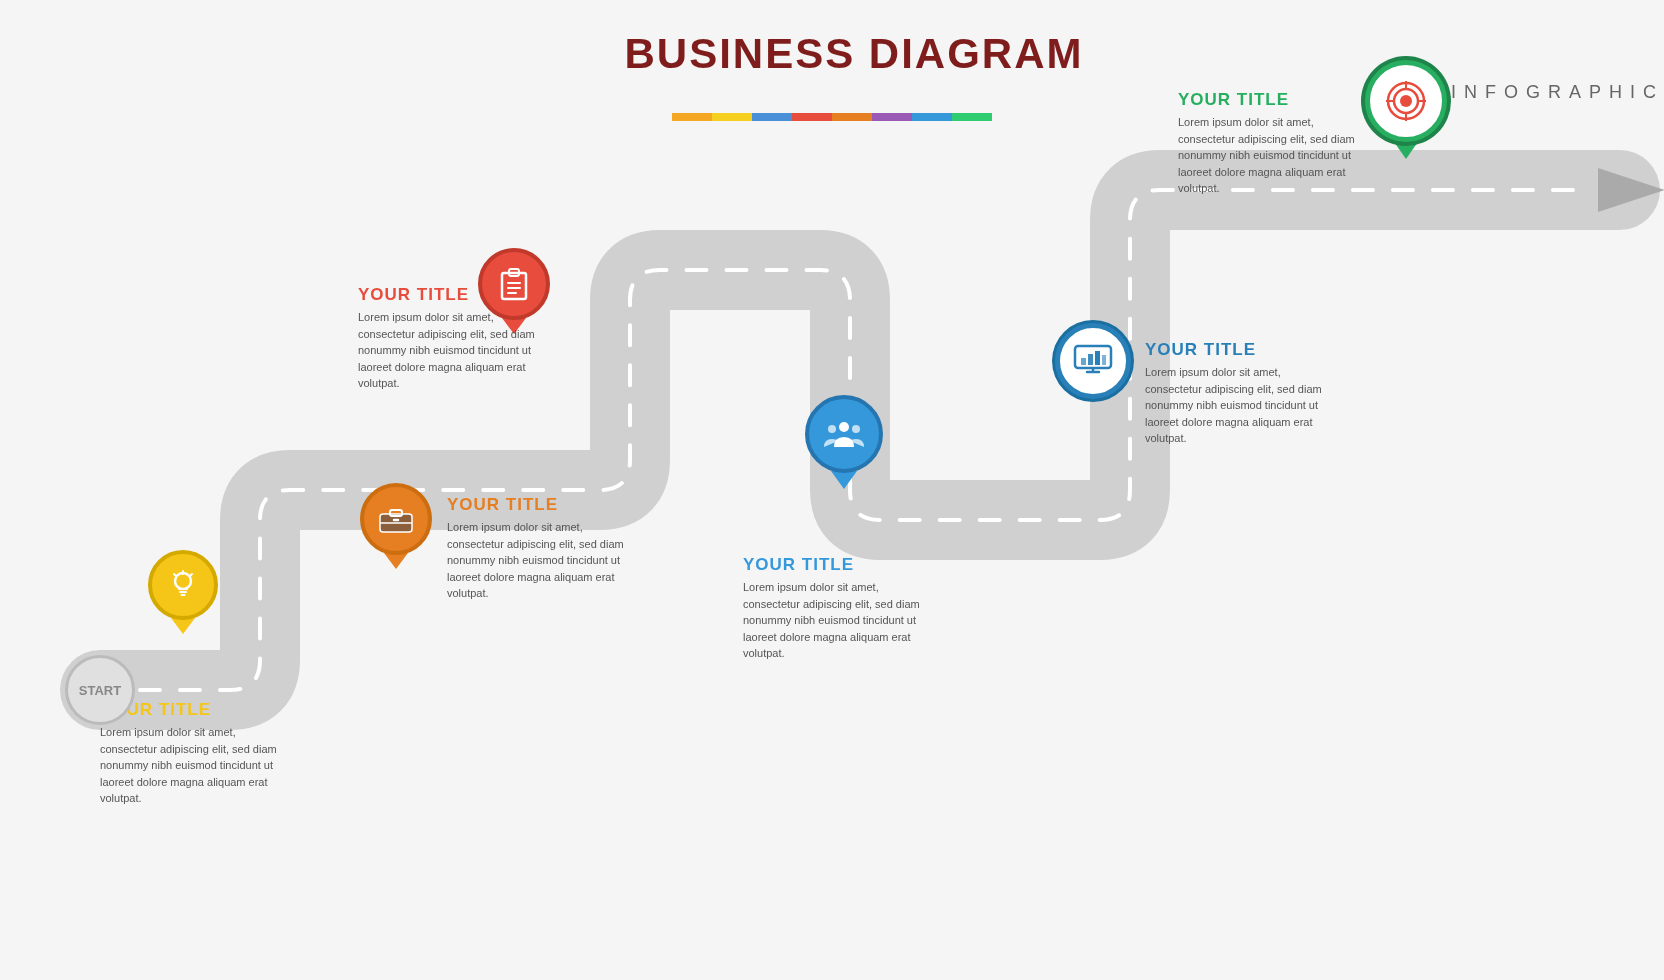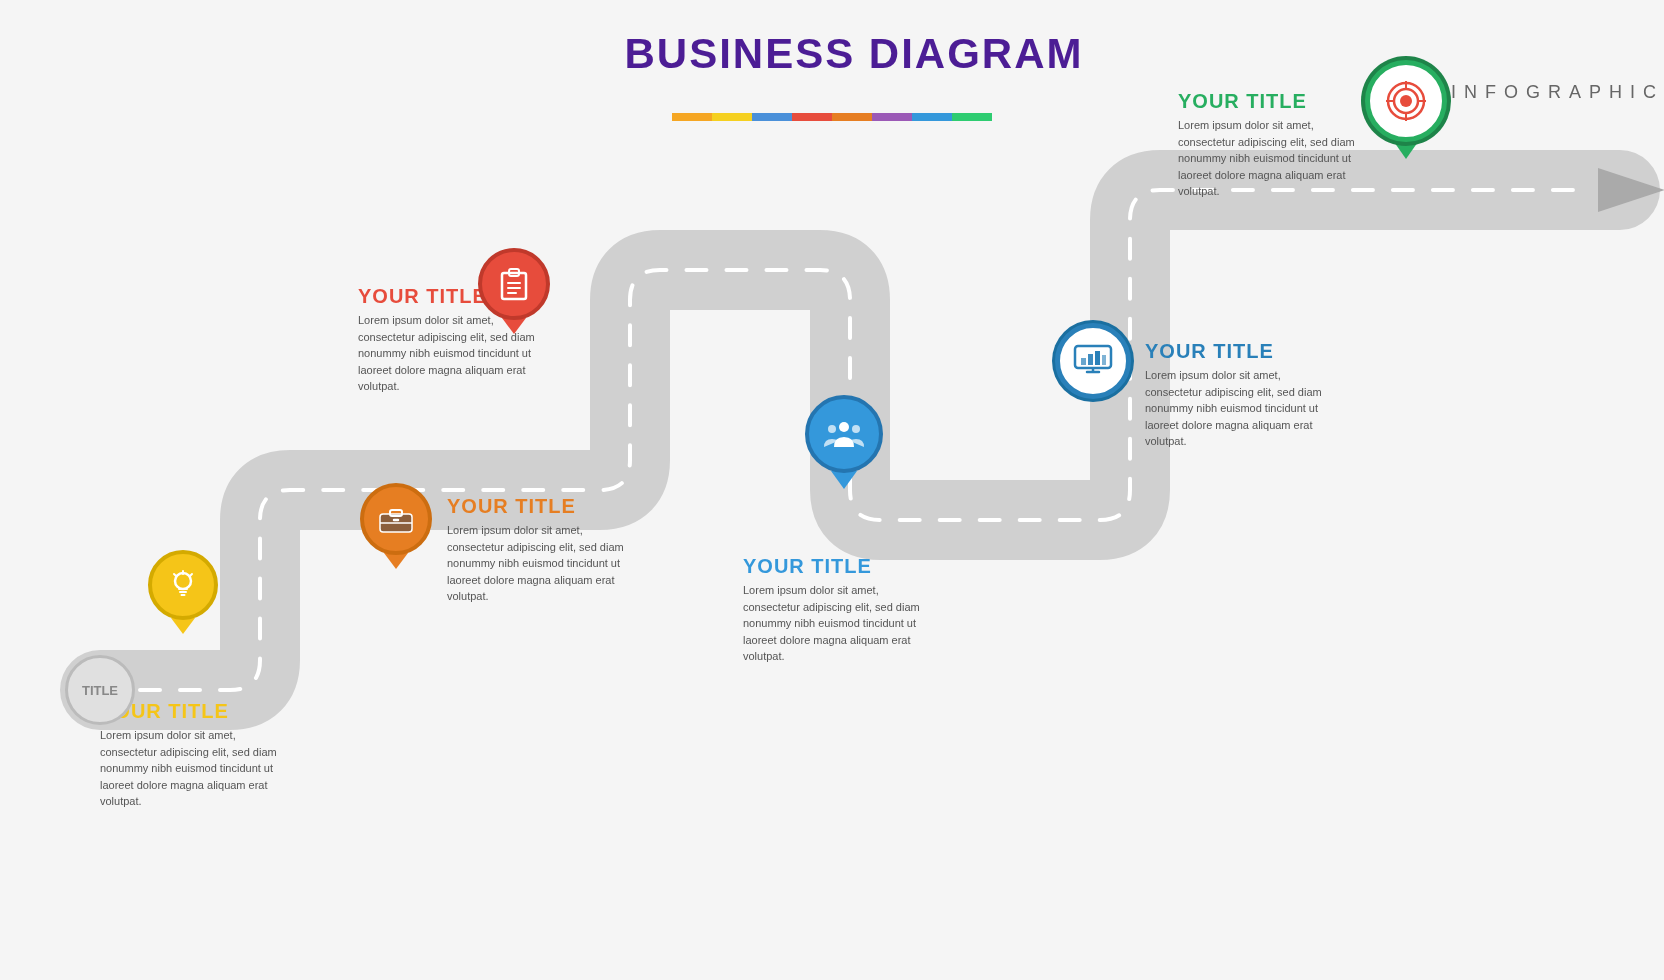--- a/index.html
+++ b/index.html
@@ -20,21 +20,21 @@
     }
 
     
     .header {
       text-align: center;
       padding-top: 30px;
     }
     .header-title {
       font-size: 42px;
       font-weight: 900;
-      color: #4c1d95;
+      color: #7f1d1d;
       letter-spacing: 2px;
       text-transform: uppercase;
       margin-left: 44px;
     }
     .header-subtitle {
       font-size: 18px;
       font-weight: 400;
       color: #666;
       letter-spacing: 8px;
       text-transform: uppercase;
@@ -60,21 +60,21 @@
       width: 1664px;
       height: 980px;
     }
 
     
     .info-block {
       position: absolute;
     }
     .info-title {
       font-weight: 900;
-      font-size: 20px;
+      font-size: 17px;
       text-transform: uppercase;
       letter-spacing: 1px;
     }
     .info-body {
       font-size: 11px;
       color: #555;
       line-height: 1.5;
       margin-top: 4px;
       max-width: 180px;
     }
@@ -159,21 +159,21 @@
       L 1580,190
     " fill="none" stroke="white" stroke-width="4" stroke-linecap="round" stroke-linejoin="round" stroke-dasharray="20,20"></path>
 
     <polygon points="1600,175 1650,190 1600,205" fill="#c0c0c0"></polygon>
     <polygon points="1600,170 1660,190 1600,210" fill="#b0b0b0"></polygon>
     <polygon points="1598,168 1665,190 1598,212" fill="#aaa"></polygon>
 
   </svg>
 
   <div class="start-circle" style="left:65px; top:655px; width:70px; height:70px;">
-    <span>TITLE</span>
+    <span>START</span>
   </div>
 
   <div style="position:absolute; left:148px; top:550px;">
     <div style="width:70px; height:70px; border-radius:50%; background:#F5C518; border:4px solid #d4aa00; display:flex; align-items:center; justify-content:center; position:relative; z-index:10;">
 
       <svg width="34" height="34" viewBox="0 0 34 34">
         <circle cx="17" cy="13" r="8" fill="none" stroke="white" stroke-width="2.5"></circle>
         <path d="M13,21 L21,21 M14,24 L20,24 M15.5,27 L18.5,27" stroke="white" stroke-width="2" stroke-linecap="round"></path>
         <line x1="17" y1="3" x2="17" y2="6" stroke="white" stroke-width="2" stroke-linecap="round"></line>
         <line x1="8" y1="6" x2="10" y2="8" stroke="white" stroke-width="2" stroke-linecap="round"></line>

